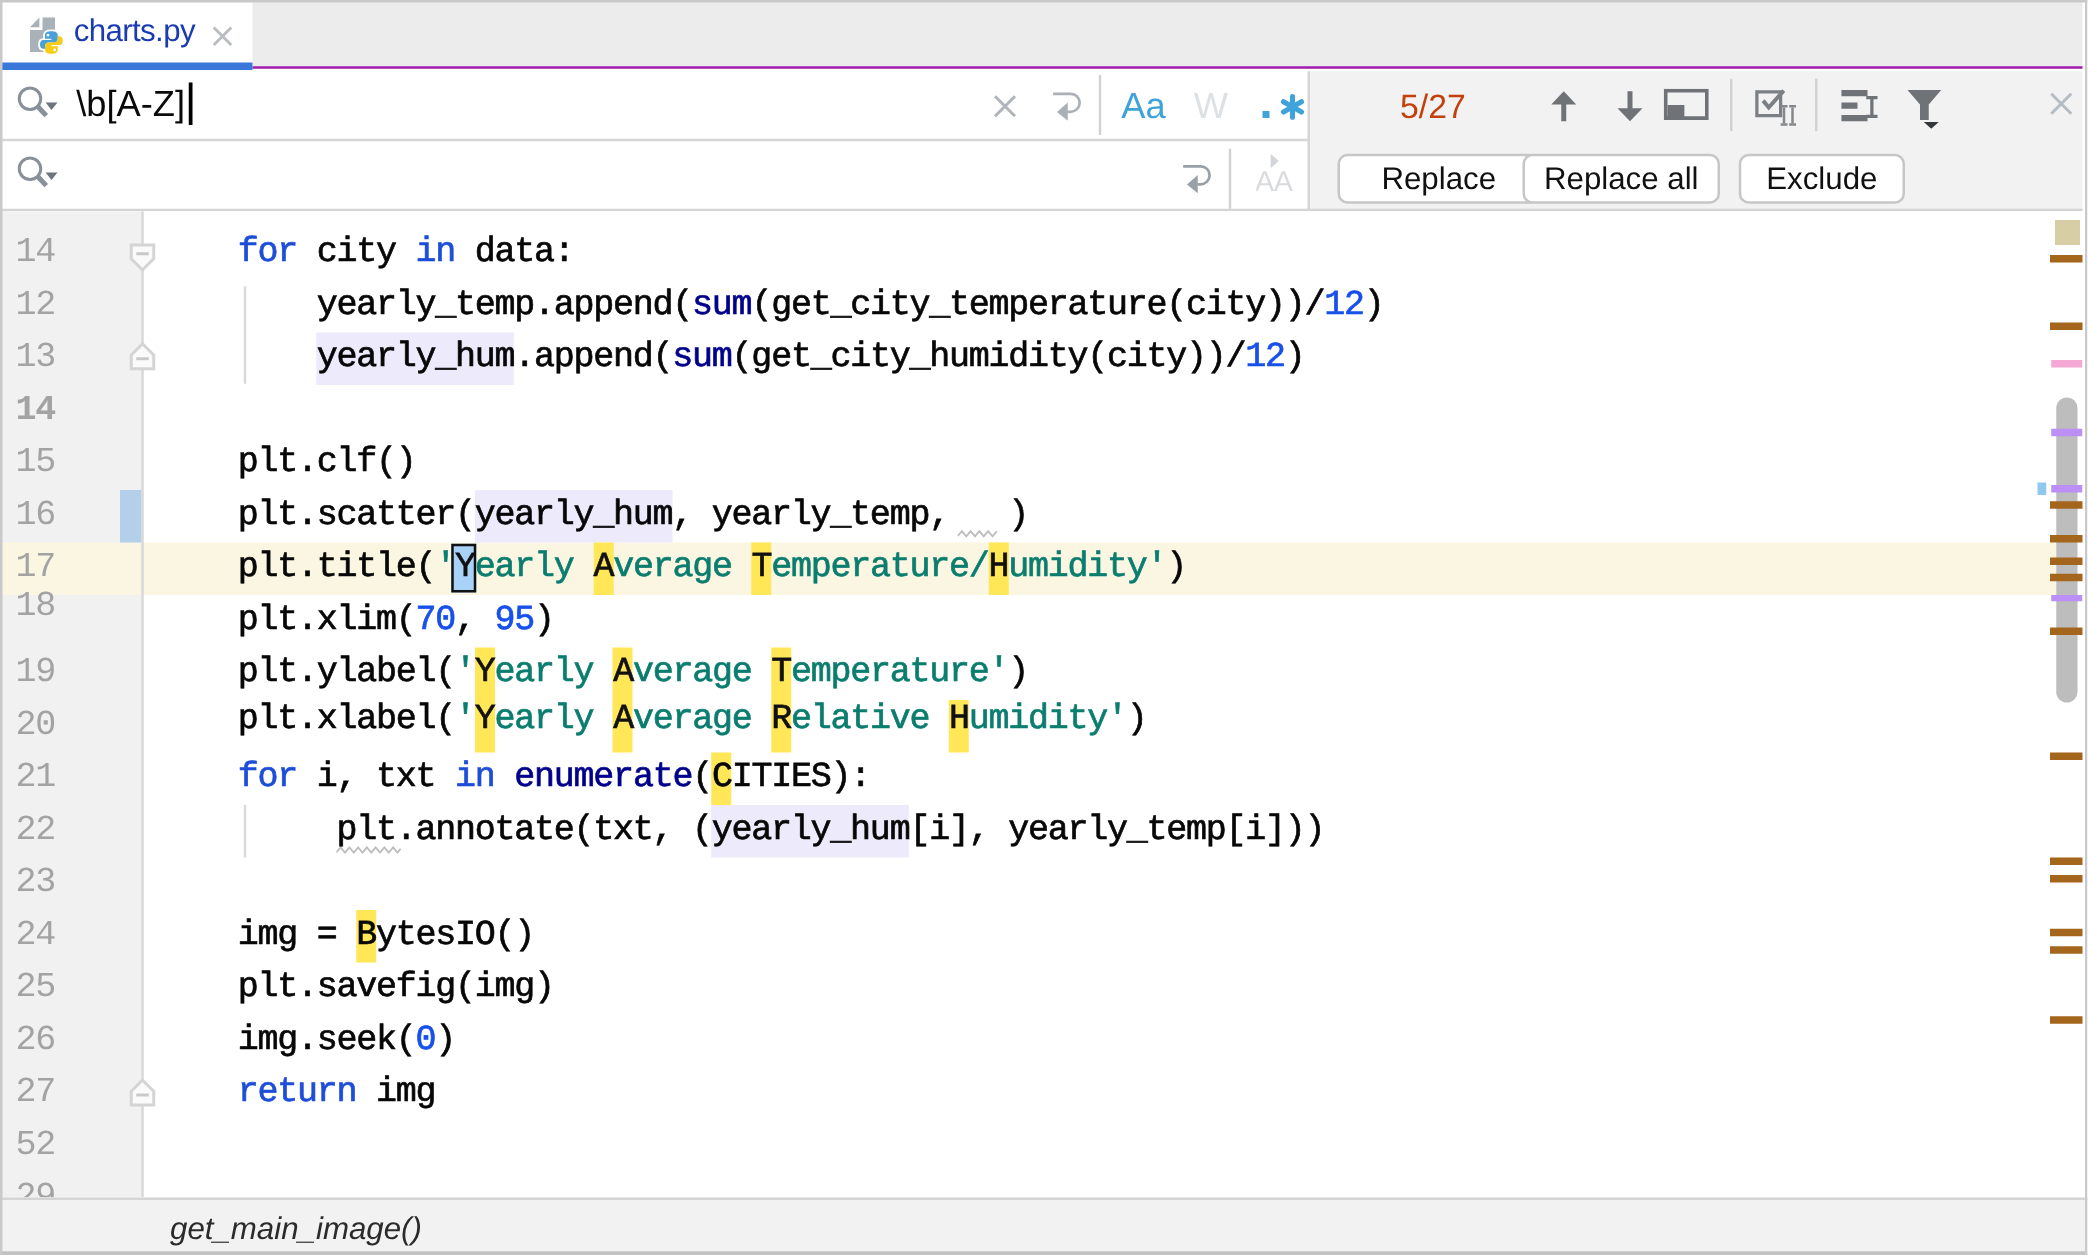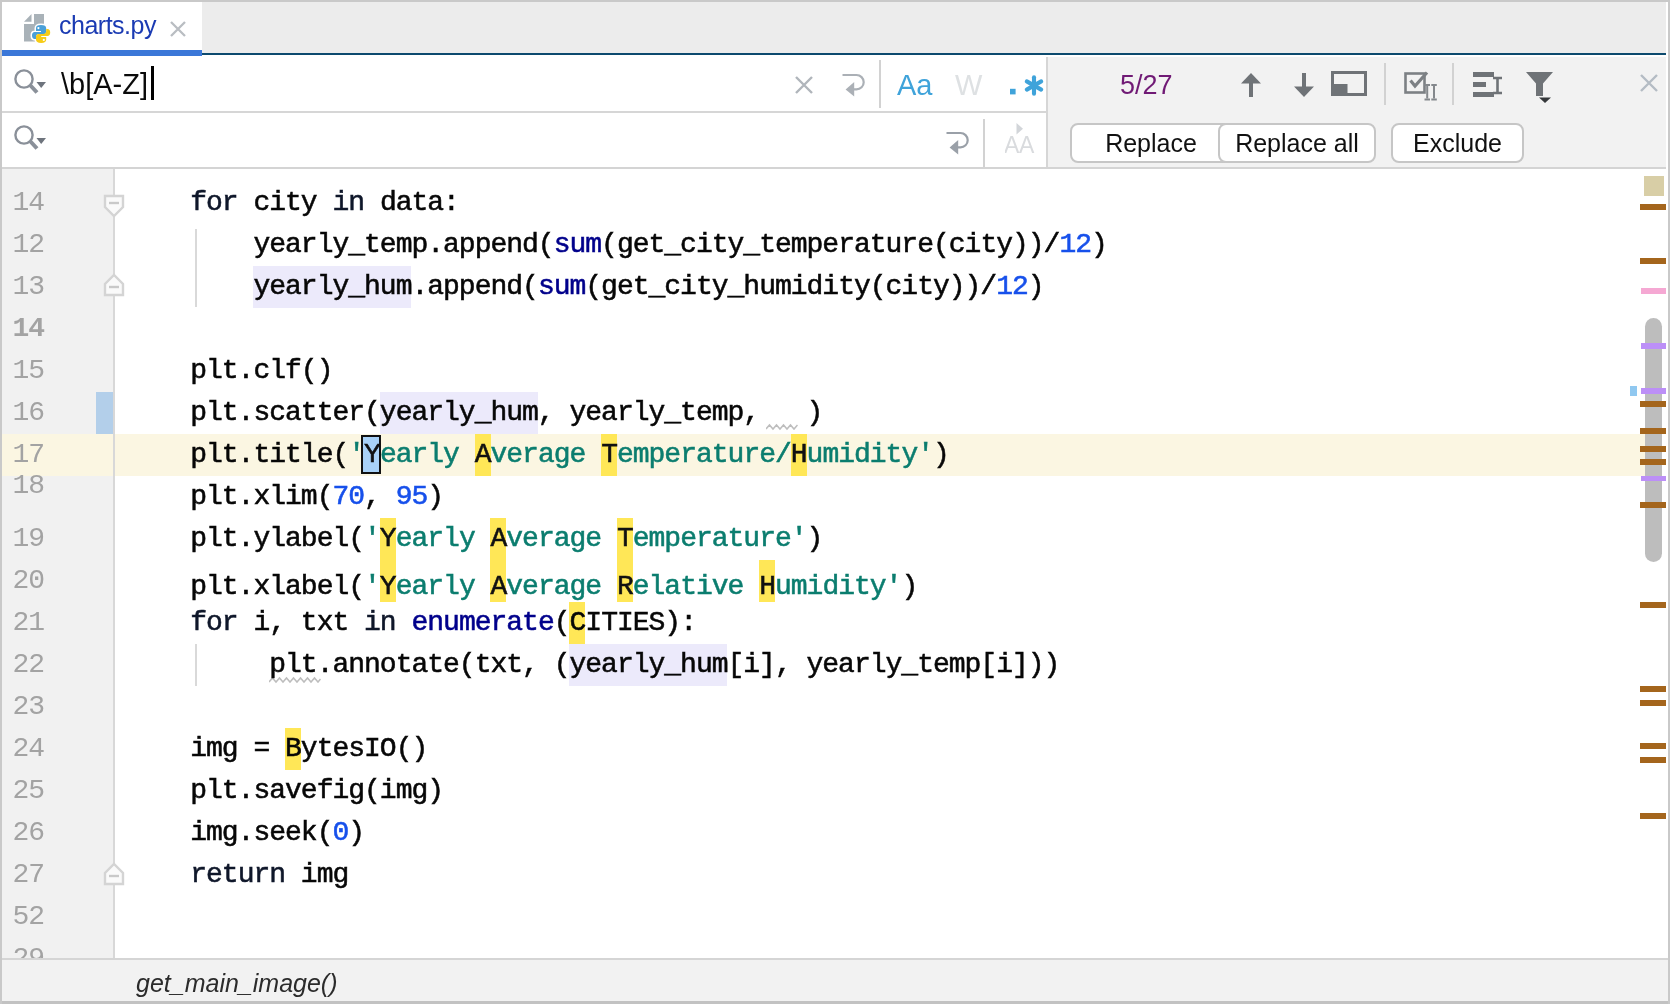--- a/index.html
+++ b/index.html
@@ -3,43 +3,43 @@
 <meta charset="utf-8">
 <style>
 * { margin:0; padding:0; box-sizing:border-box; }
 html,body { width:1670px; height:1004px; overflow:hidden; background:#fff; }
 body { font-family:"Liberation Sans", sans-serif; position:relative; }
 .abs { position:absolute; }
 
 #win { position:absolute; left:0; top:0; width:1670px; height:1004px;
   border-left:2px solid #c9c9c9; border-top:2px solid #c9c9c9; border-right:2px solid #c9c9c9; }
 
-#tabbar { position:absolute; left:0; top:0; width:1666px; height:55px; background:#ececec; border-bottom:2px solid #0c4a6e; }
+#tabbar { position:absolute; left:0; top:0; width:1666px; height:55px; background:#ececec; border-bottom:2px solid #a21caf; }
 #tab { position:absolute; left:0; top:0; width:202px; height:55px; background:#fff; }
 #tabblue { position:absolute; left:0; top:50px; width:202px; height:6px; background:#3b77d8; }
 #tablabel { position:absolute; left:59px; top:11px; font-size:25px; letter-spacing:-0.5px; color:#1b3bb3; }
 
 #find { position:absolute; left:0; top:57px; width:1666px; height:112px; background:#f2f2f2; }
 #findwhite { position:absolute; left:0; top:0; width:1048px; height:112px; background:#fff; border-right:2px solid #d6d6d6; }
 #findsep { position:absolute; left:0; top:54px; width:1048px; height:2px; background:#d6d6d6; }
 #findbottom { position:absolute; left:0; top:110px; width:1666px; height:2px; background:#d4d4d4; }
 .vsep { position:absolute; width:2px; background:#d2d2d2; }
 #searchtext { position:absolute; left:61px; top:11px; font-size:29px; color:#0a0a0a; letter-spacing:0px; }
 #caret { position:absolute; left:151px; top:9px; width:3px; height:34px; background:#000; }
 .toggle { position:absolute; top:12px; font-size:29px; font-weight:normal; color:#3fa3da; }
-#cnt { position:absolute; left:1120px; top:13px; font-size:27px; color:#701a75; }
+#cnt { position:absolute; left:1120px; top:13px; font-size:27px; color:#c2410c; }
 .btn { position:absolute; top:66px; height:40px; background:#fff; border:2px solid #c6c6c6; border-radius:8px;
   font-size:25px; color:#111; text-align:center; line-height:36px; }
 
 #editor { position:absolute; left:0; top:169px; width:1666px; height:789px; background:#fff; overflow:hidden; }
 #gutter { position:absolute; left:0; top:0; width:113px; height:789px; background:#f1f1f1; }
 .lno { position:absolute; width:44px; text-align:right; font-family:"Liberation Mono",monospace; font-size:28px; letter-spacing:-1px; line-height:42px; color:#a3a3a3; }
 #caretrow { position:absolute; left:0; top:265px; width:1645px; height:42px; background:#fbf6e2; }
 .cl { position:absolute; left:127px; white-space:pre; font-family:"Liberation Mono",monospace; font-size:28px; line-height:42px; letter-spacing:-1px; color:#070707; -webkit-text-stroke:0.55px currentColor; }
-.kw { color:#0f172a; } .bi { color:#00008b; } .st { color:#0b7d6f; } .nm { color:#1750eb; } .mm { color:#111; }
+.kw { color:#1d4ed8; } .bi { color:#00008b; } .st { color:#0b7d6f; } .nm { color:#1750eb; } .mm { color:#111; }
 .hlrect { position:absolute; height:42px; }
 .yellow { background:#ffe757; width:16px; }
 .lav { background:#eceafb; width:158px; }
 
 #status { position:absolute; left:0; top:958px; width:1670px; height:46px; background:#f2f2f2; border-top:2px solid #d5d5d5; border-bottom:3px solid #c2c2c2; }
 #statustext { position:absolute; left:136px; top:9px; font-size:25px; color:#2b2b2b;font-style:italic; }
 </style>
 </head>
 <body>
 
@@ -228,21 +228,21 @@
   </svg>
 
   <div class="cl" style="top:13px;">    <span class="kw">for</span> city <span class="kw">in</span> data:</div>
   <div class="cl" style="top:55px;">        yearly_temp.append(<span class="bi">sum</span>(get_city_temperature(city))/<span class="nm">12</span>)</div>
   <div class="cl" style="top:97px;">        yearly_hum.append(<span class="bi">sum</span>(get_city_humidity(city))/<span class="nm">12</span>)</div>
   <div class="cl" style="top:181px;">    plt.clf()</div>
   <div class="cl" style="top:223px;">    plt.scatter(yearly_hum, yearly_temp,   )</div>
   <div class="cl" style="top:265px;">    plt.title(<span class="st">'</span><span class="mm">Y</span><span class="st">early </span><span class="mm">A</span><span class="st">verage </span><span class="mm">T</span><span class="st">emperature/</span><span class="mm">H</span><span class="st">umidity'</span>)</div>
   <div class="cl" style="top:307px;">    plt.xlim(<span class="nm">70</span>, <span class="nm">95</span>)</div>
   <div class="cl" style="top:349px;">    plt.ylabel(<span class="st">'</span><span class="mm">Y</span><span class="st">early </span><span class="mm">A</span><span class="st">verage </span><span class="mm">T</span><span class="st">emperature'</span>)</div>
-  <div class="cl" style="top:397px;">    plt.xlabel(<span class="st">'</span><span class="mm">Y</span><span class="st">early </span><span class="mm">A</span><span class="st">verage </span><span class="mm">R</span><span class="st">elative </span><span class="mm">H</span><span class="st">umidity'</span>)</div>
+  <div class="cl" style="top:386px;">    plt.xlabel(<span class="st">'</span><span class="mm">Y</span><span class="st">early </span><span class="mm">A</span><span class="st">verage </span><span class="mm">R</span><span class="st">elative </span><span class="mm">H</span><span class="st">umidity'</span>)</div>
   <div class="cl" style="top:433px;">    <span class="kw">for</span> i, txt <span class="kw">in</span> <span class="bi">enumerate</span>(CITIES):</div>
   <div class="cl" style="top:475px;">         plt.annotate(txt, (yearly_hum[i], yearly_temp[i]))</div>
   <div class="cl" style="top:559px;">    img = BytesIO()</div>
   <div class="cl" style="top:601px;">    plt.savefig(img)</div>
   <div class="cl" style="top:643px;">    img.seek(<span class="nm">0</span>)</div>
   <div class="cl" style="top:685px;">    <span class="kw">return</span> img</div>
 
   <div class="abs" style="left:1645px; top:149px; width:17px; height:244px; background:rgba(178,178,178,0.85); border-radius:9px;"></div>
 
   <div class="abs" style="left:1644px; top:7px; width:20px; height:20px; background:#d8cea6;"></div>

